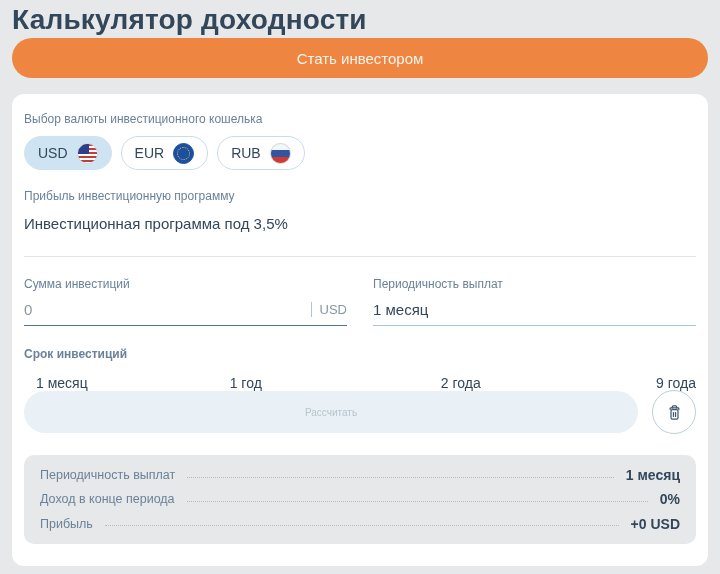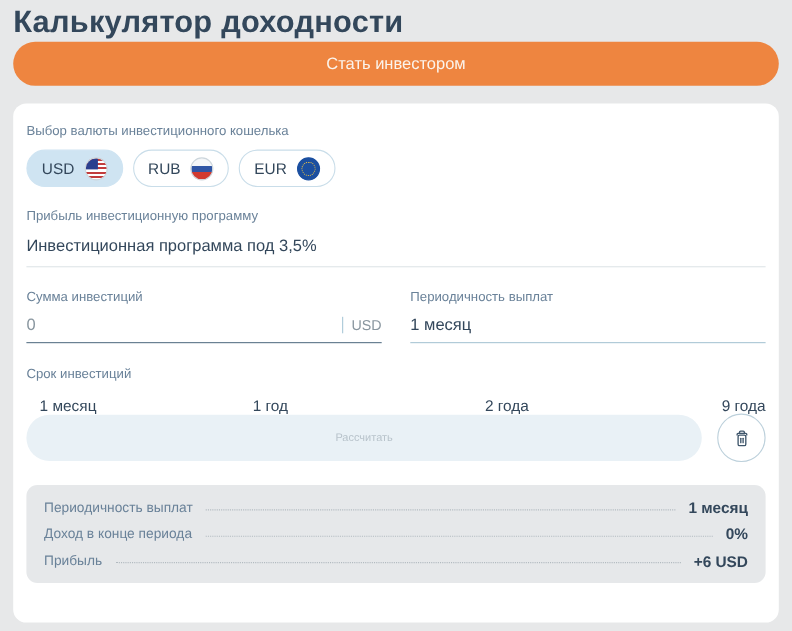--- a/index.html
+++ b/index.html
@@ -45,21 +45,21 @@
     content: ""; position: absolute; left: 0; top: 0; width: 11px; height: 10px;
     background: #2b3f8e;
   }
   .flag-eu { background: #1b4fa0; display: flex; align-items: center; justify-content: center; border-color: #1b4fa0; }
   .flag-eu::after {
     content: ""; width: 11px; height: 11px; border-radius: 50%;
     border: 1.4px dotted #f4c73f;
   }
   .flag-ru { background: linear-gradient(to bottom, #f4f6f8 0 34%, #2f55a4 34% 67%, #d03a30 67% 100%); }
   .select-value {
-    font-size: 15px; color: #33475b; padding-bottom: 10px;
+    font-size: 15px; color: #33475b; padding-bottom: 24px;
     border-bottom: 1px solid #dfe5e8; cursor: pointer;
   }
   .program-label { margin-top: 19px; margin-bottom: 12px; }
   
   .columns { display: flex; gap: 26px; margin-top: 20px; }
   .col { flex: 1; min-width: 0; }
   .amount-row {
     display: flex; align-items: center; padding-bottom: 7px;
     border-bottom: 1px solid #5a7488;
   }
@@ -67,21 +67,21 @@
     flex: 1; border: none; outline: none; font-size: 15px; color: #8a97a0;
     font-family: inherit; background: transparent; min-width: 0;
   }
   .amount-divider { width: 1px; height: 15px; background: #a9c8d8; margin-right: 8px; }
   .amount-currency { font-size: 13px; color: #8a97a0; }
   .freq-value {
     font-size: 15px; color: #33475b; padding-bottom: 7px;
     border-bottom: 1px solid #a9c6d4; cursor: pointer;
   }
   
-  .term-label { margin-top: 21px; margin-bottom: 0; }
+  .term-label { margin-top: 21px; margin-bottom: 0; font-weight: bold; }
   .ticks { position: relative; height: 15px; margin-top: 14px; }
   .tick { position: absolute; top: 0; font-size: 14px; color: #33475b; white-space: nowrap; }
   .tick-0 { left: 12px; }
   .tick-1 { left: 33%; transform: translateX(-50%); }
   .tick-2 { left: 65%; transform: translateX(-50%); }
   .tick-3 { right: 0; }
   .slider-wrap { position: relative; height: 44px; margin-top: 12px; padding: 0 12px 0 12px; }
   .slider-track {
     position: absolute; left: 12px; right: 0; top: 6px; height: 5px;
     background: #eceeef; border-radius: 3px; cursor: pointer;
@@ -136,26 +136,26 @@
 <div class="card">
 
   <div class="field-label">Выбор валюты инвестиционного кошелька</div>
 
   <div class="pills">
     <button class="pill selected">
       <span>USD</span>
       <span class="flag flag-us"></span>
     </button>
     <button class="pill">
+      <span>EUR</span>
+      <span class="flag flag-eu"></span>
+    </button>
+    <button class="pill">
       <span>RUB</span>
       <span class="flag flag-ru"></span>
-    </button>
-    <button class="pill">
-      <span>EUR</span>
-      <span class="flag flag-eu"></span>
     </button>
   </div>
 
   <div class="field-label program-label">Прибыль инвестиционную программу</div>
   <div class="select-value">Инвестиционная программа под 3,5%</div>
 
   <div class="columns">
     <div class="col">
       <div class="field-label">Сумма инвестиций</div>
       <div class="amount-row">
@@ -202,17 +202,17 @@
       <span class="sum-value">1 месяц</span>
     </div>
     <div class="sum-row">
       <span class="sum-label">Доход в конце периода</span>
       <span class="sum-leader"></span>
       <span class="sum-value">0%</span>
     </div>
     <div class="sum-row">
       <span class="sum-label">Прибыль</span>
       <span class="sum-leader"></span>
-      <span class="sum-value">+6 USD</span>
+      <span class="sum-value">+0 USD</span>
     </div>
   </div>
 
 </div>
 
 </body></html>

